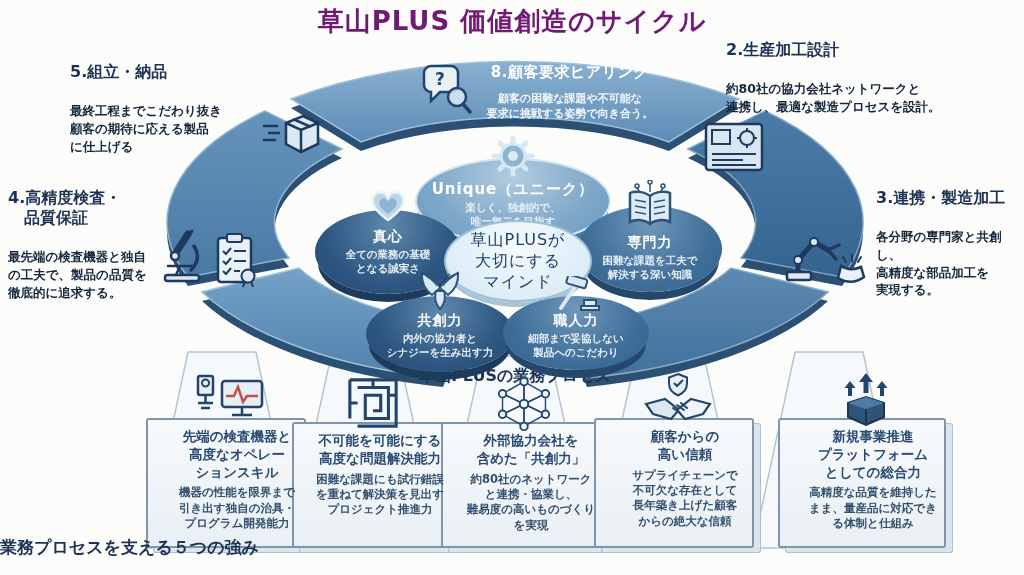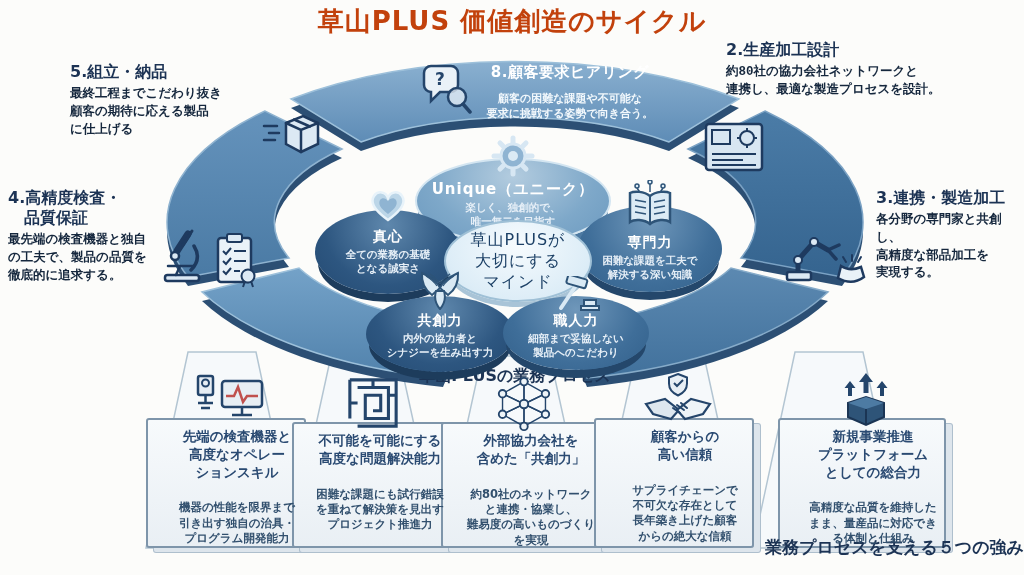--- a/index.html
+++ b/index.html
@@ -1,51 +1,51 @@
 <!DOCTYPE html>
 <html><head>
 <meta charset="utf-8">
 <style>
   html,body{margin:0;padding:0;background:#fbfbf9;}
   .stage{position:relative;width:1024px;height:575px;overflow:hidden;background:#fcfcfa;
          font-family:"DejaVu Sans","Liberation Sans",sans-serif;color:#16293e;}
   .abs{position:absolute;}
   .pre{white-space:pre-line;}
-  .page-title{top:4px;left:0;width:100%;text-align:center;font-size:26px;font-weight:700;color:#c2410c;letter-spacing:1px;}
+  .page-title{top:4px;left:0;width:100%;text-align:center;font-size:26px;font-weight:700;color:#701a75;letter-spacing:1px;}
   
   .ext .h{font-size:16px;font-weight:700;color:#1c3354;line-height:1.25;}
-  .ext .b{font-size:12.5px;font-weight:600;color:#15273d;line-height:1.42;margin-top:4px;font-family:Liberation Mono, monospace;}
+  .ext .b{font-size:12.5px;font-weight:600;color:#15273d;line-height:1.42;margin-top:20px;}
   
   .ring-step1{left:458px;top:63px;width:224px;text-align:center;color:#fff;}
   .ring-step1 .h{font-size:15px;font-weight:700;letter-spacing:.5px;}
   .ring-step1 .b{font-size:11px;font-weight:600;line-height:1.35;margin-top:10px;color:#f2f8fc;}
   
   .coin{position:absolute;border-radius:50%;text-align:center;color:#fff;}
   .coin .t{font-size:14px;font-weight:700;letter-spacing:1px;}
   .coin .b{font-size:10.5px;font-weight:600;line-height:1.3;margin-top:2px;color:#e6eff7;}
   .coin .ic{position:absolute;left:50%;transform:translateX(-50%);}
   .coin-dark{background:radial-gradient(ellipse at 50% 18%, #5f88ad 0%, #2d5680 62%, #244a72 100%);
              box-shadow:0 11px 0 -3px #1d3c5c;}
   .coin-mid{background:radial-gradient(ellipse at 50% 18%, #6f97ba 0%, #3f6e99 62%, #32608b 100%);
             box-shadow:0 11px 0 -3px #24476b;}
   .coin-unique{background:radial-gradient(ellipse at 50% 20%, #b3ccdf 0%, #7ea8c9 60%, #6b99bf 100%);
                border:2px solid #d3e5f1;box-shadow:0 10px 0 -3px #4d7aa2;}
   .coin-center{background:radial-gradient(ellipse at 50% 30%, #f6fbfe 0%, #ddedf7 70%, #cfe3f1 100%);
                border:2px solid #9fc0d6;box-shadow:0 8px 0 -3px #a9c4d7;color:#1c4066;}
   .coin-center .t{font-size:16px;font-weight:400;line-height:1.3;letter-spacing:1px;}
   
   .proc-label{left:397px;top:366px;width:236px;text-align:center;font-size:16px;font-weight:700;color:#1c3354;}
-  .caption{left:0;top:536px;width:1024px;text-align:right;font-size:17px;font-weight:700;color:#1c3354;}
+  .caption{left:0;top:536px;width:1024px;text-align:left;font-size:17px;font-weight:700;color:#1c3354;}
   
   .pillar{position:absolute;text-align:center;padding-left:14px;}
   .crate{position:absolute;left:0;right:8px;top:46px;bottom:0;background:linear-gradient(#f7fafc,#e9eff4);
          border:2px solid #7e95aa;border-radius:3px;box-shadow:7px 5px 0 -1px #dde5ec,7px 5px 0 0 #aebfcd;}
   .pillar .ic{position:absolute;top:0;left:50%;transform:translateX(-50%);z-index:2;}
   .pillar .t{position:relative;z-index:1;margin-top:56px;font-size:13.5px;font-weight:700;color:#2a4a72;line-height:1.32;}
-  .pillar .b{position:relative;z-index:1;margin-top:19px;font-size:11.5px;font-weight:600;color:#32506e;line-height:1.34;}
+  .pillar .b{position:relative;z-index:1;margin-top:4px;font-size:11.5px;font-weight:600;color:#32506e;line-height:1.34;}
 </style>
 </head>
 <body>
 
 <div class="stage">
 
   <svg class="abs" style="left:0;top:0" width="1024" height="575" viewBox="0 0 1024 575">
     <defs>
       <linearGradient id="g1" x1="0" y1="0" x2="0" y2="1">
           <stop offset="0" stop-color="#8ab0d0"></stop>

